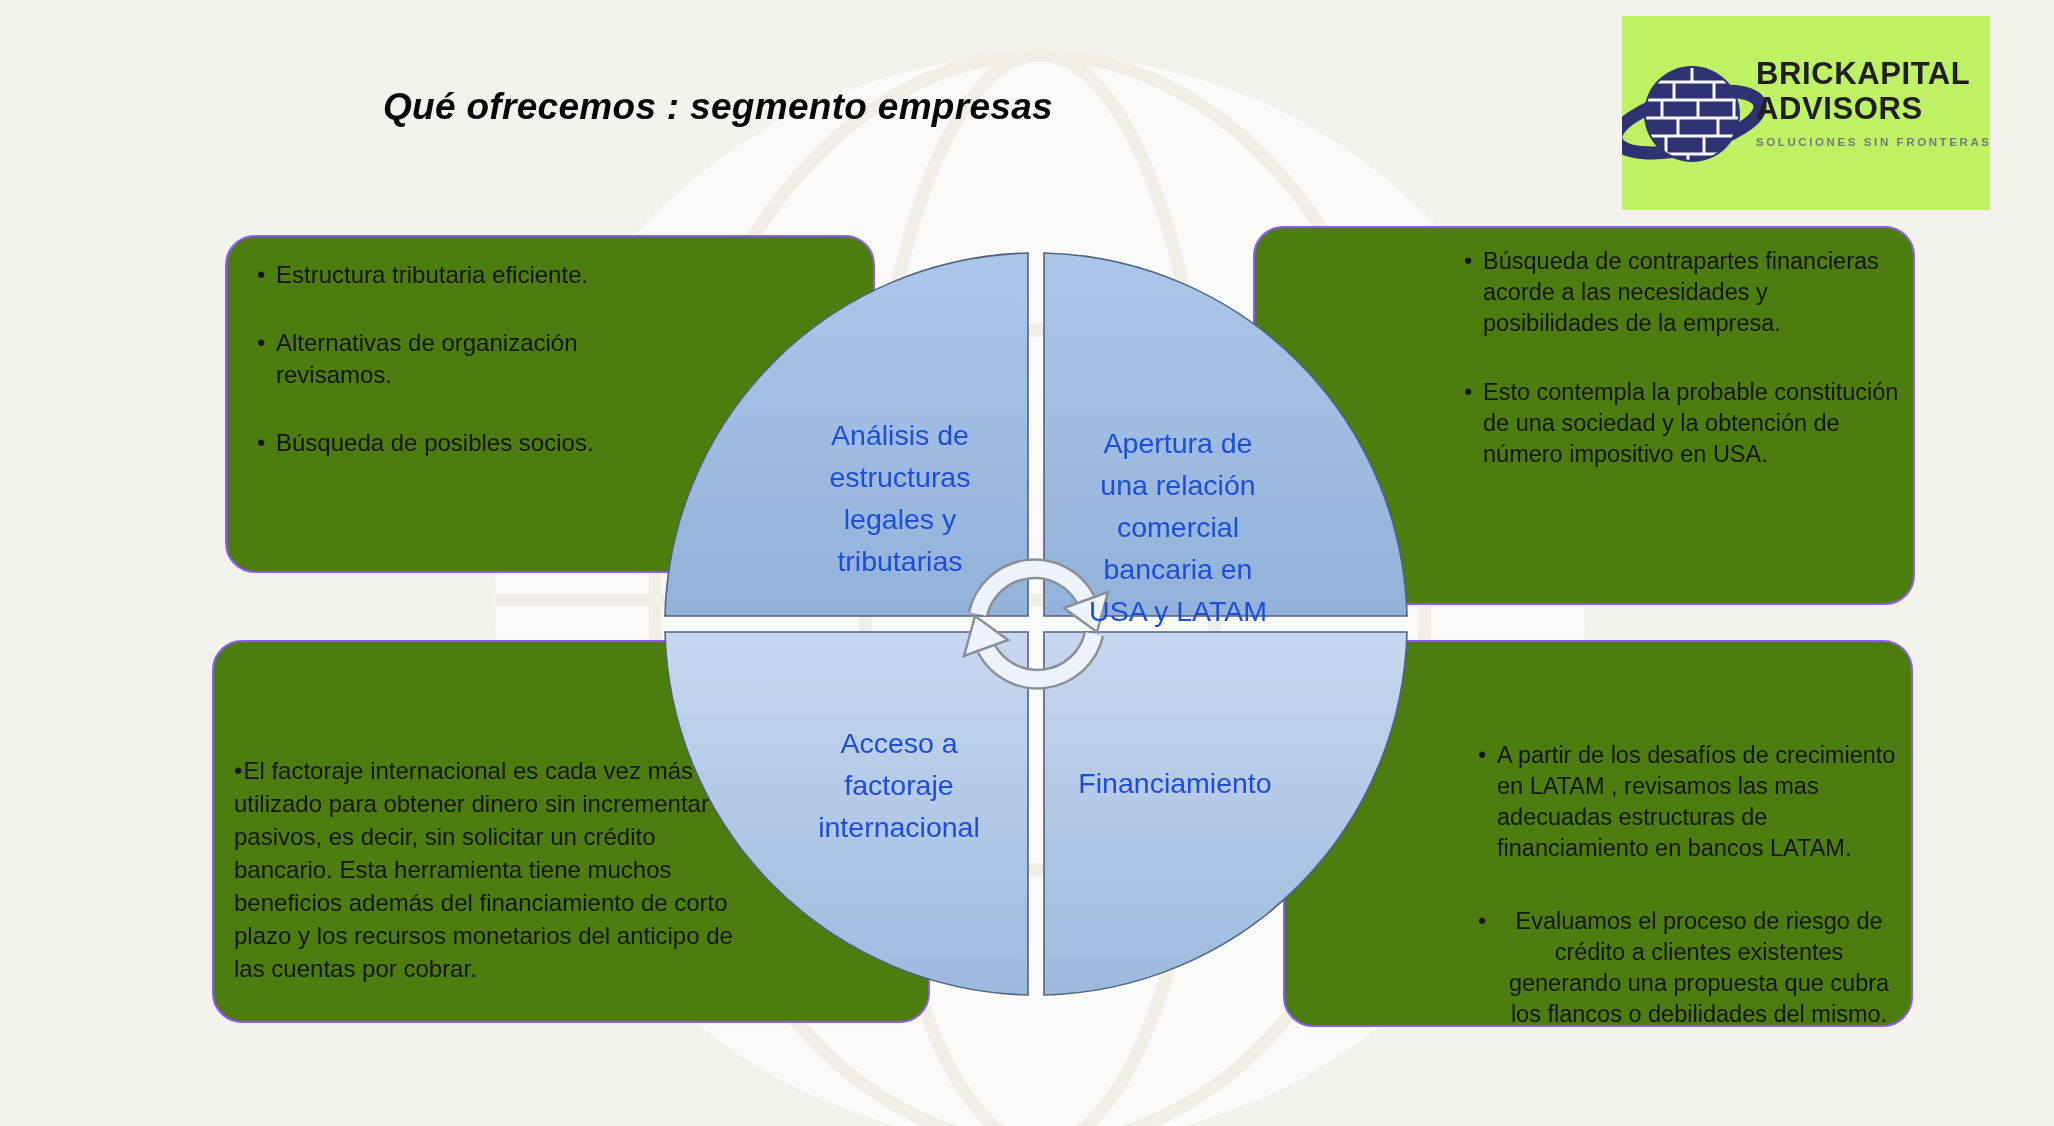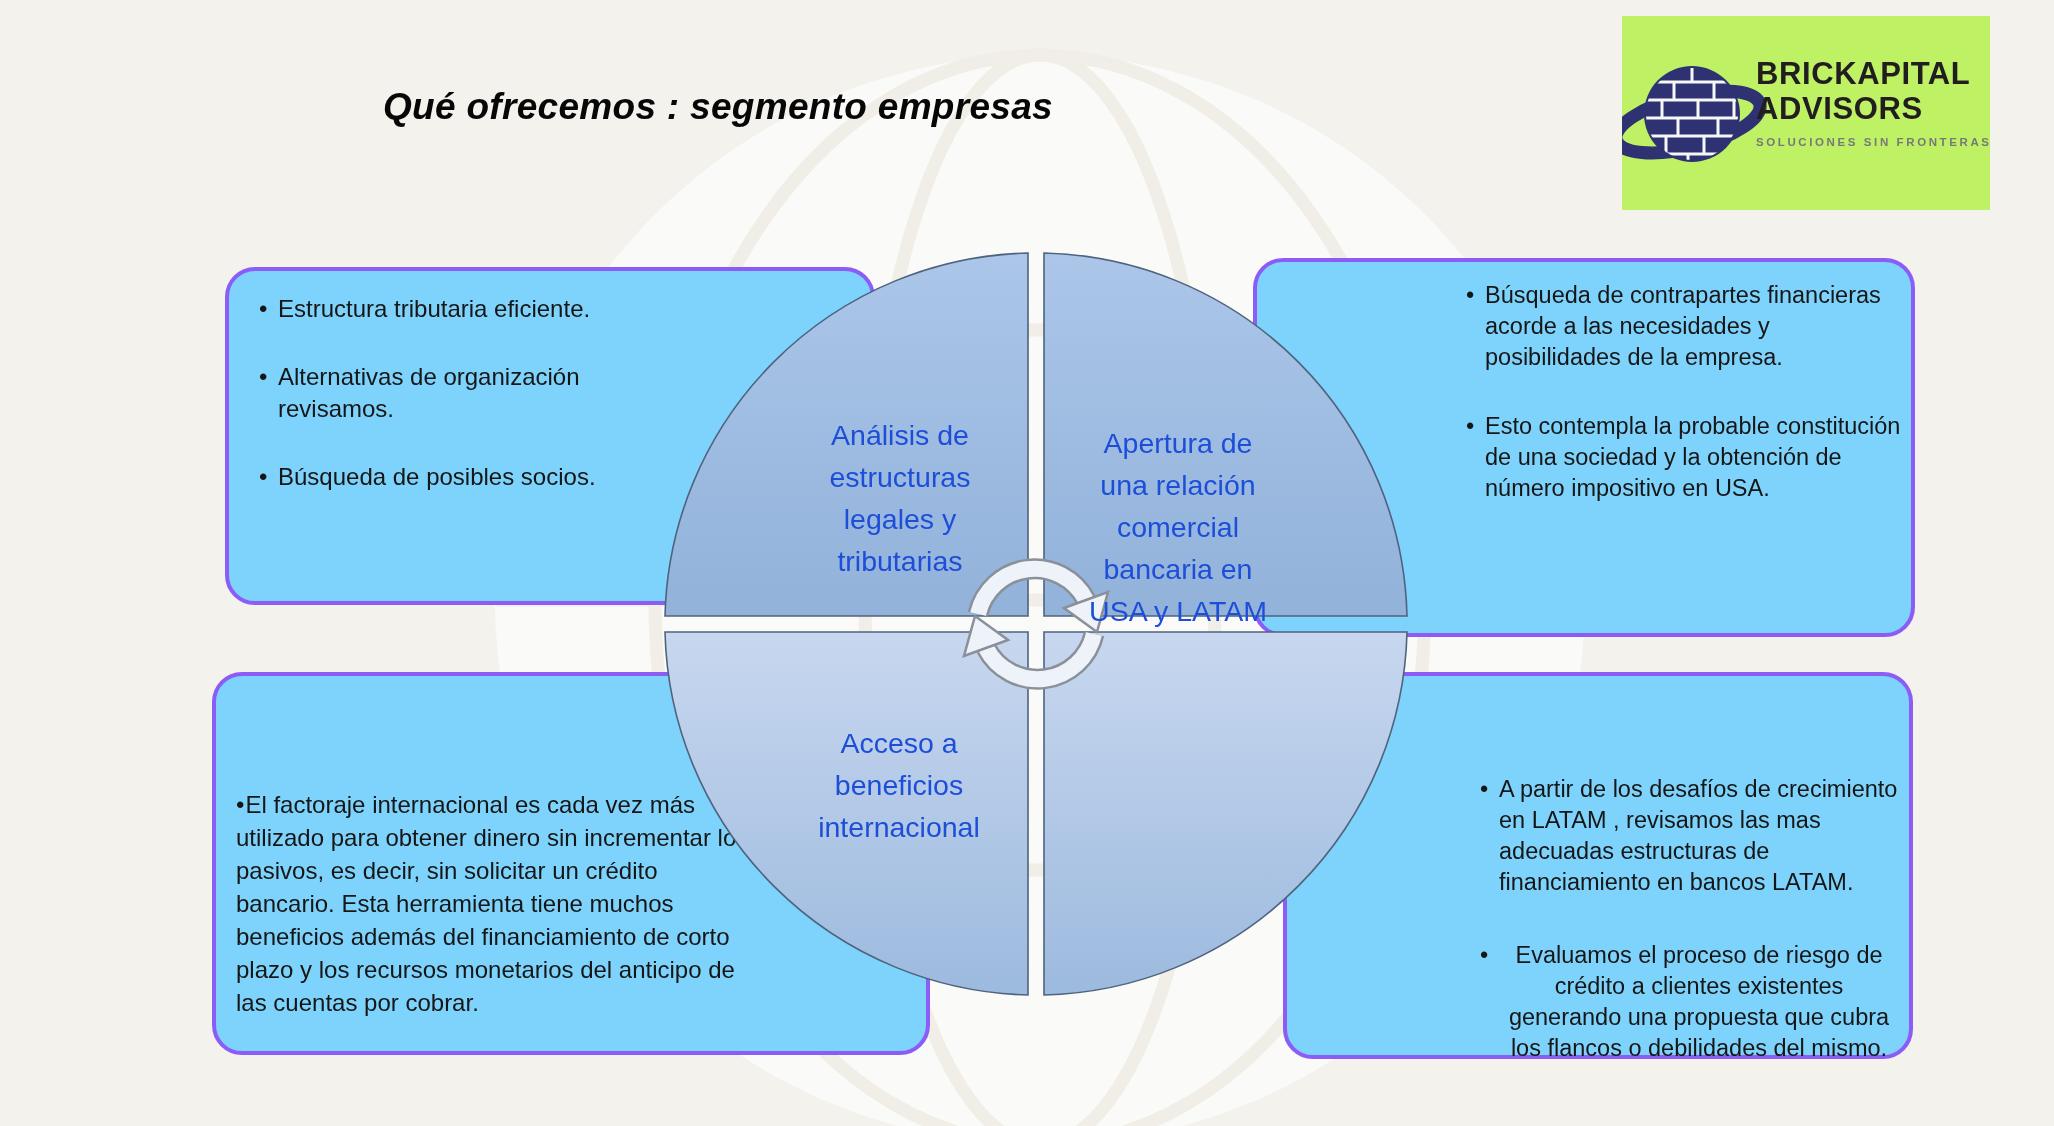--- a/index.html
+++ b/index.html
@@ -17,22 +17,22 @@
   }
 
   
   .logo-card{position:absolute;left:1622px;top:16px;width:368px;height:194px;background:#bef264;}
   .logo-text{position:absolute;left:134px;top:40px;}
   .logo-name{font-size:31px;font-weight:800;color:#221e1f;line-height:35px;letter-spacing:0.6px;}
   .logo-tagline{margin-top:10px;font-size:11.5px;font-weight:700;color:#77787b;letter-spacing:2.6px;white-space:nowrap;}
 
   
   .note-box{
-    position:absolute;background:#7dd3fc;border:4px solid #8b5cf6;border-radius:30px;
-    box-sizing:border-box;color:#161616;margin-top:32px;
+    position:absolute;background:#4d7c0f;border:2px solid #8b5cf6;border-radius:30px;
+    box-sizing:border-box;color:#161616;
   }
   .note-box ul{list-style:none;margin:0;padding:0;}
   .note-box li{position:relative;font-size:23.5px;line-height:31px;padding-left:21px;}
   .note-box li::before{content:"\2022";position:absolute;left:2px;}
   .box-tl{left:225px;top:235px;width:650px;height:338px;padding:22px 28px;}
   .box-tl ul{width:372px;}
   .box-tl li{font-size:24px;line-height:32px;}
   .box-tl li + li{margin-top:36px;}
   .box-tr{left:1253px;top:226px;width:662px;height:379px;padding:18px 8px 14px 207px;}
   .box-tr li + li{margin-top:38px;}
@@ -166,16 +166,17 @@
   <div class="quad-label ql-tl">Análisis de
 estructuras
 legales y
 tributarias</div>
   <div class="quad-label ql-tr">Apertura de
 una relación
 comercial
 bancaria en
 USA y LATAM</div>
   <div class="quad-label ql-bl">Acceso a
-beneficios
+factoraje
 internacional</div>
+  <div class="quad-label ql-br">Financiamiento</div>
 
 </div>
 
 </body></html>

